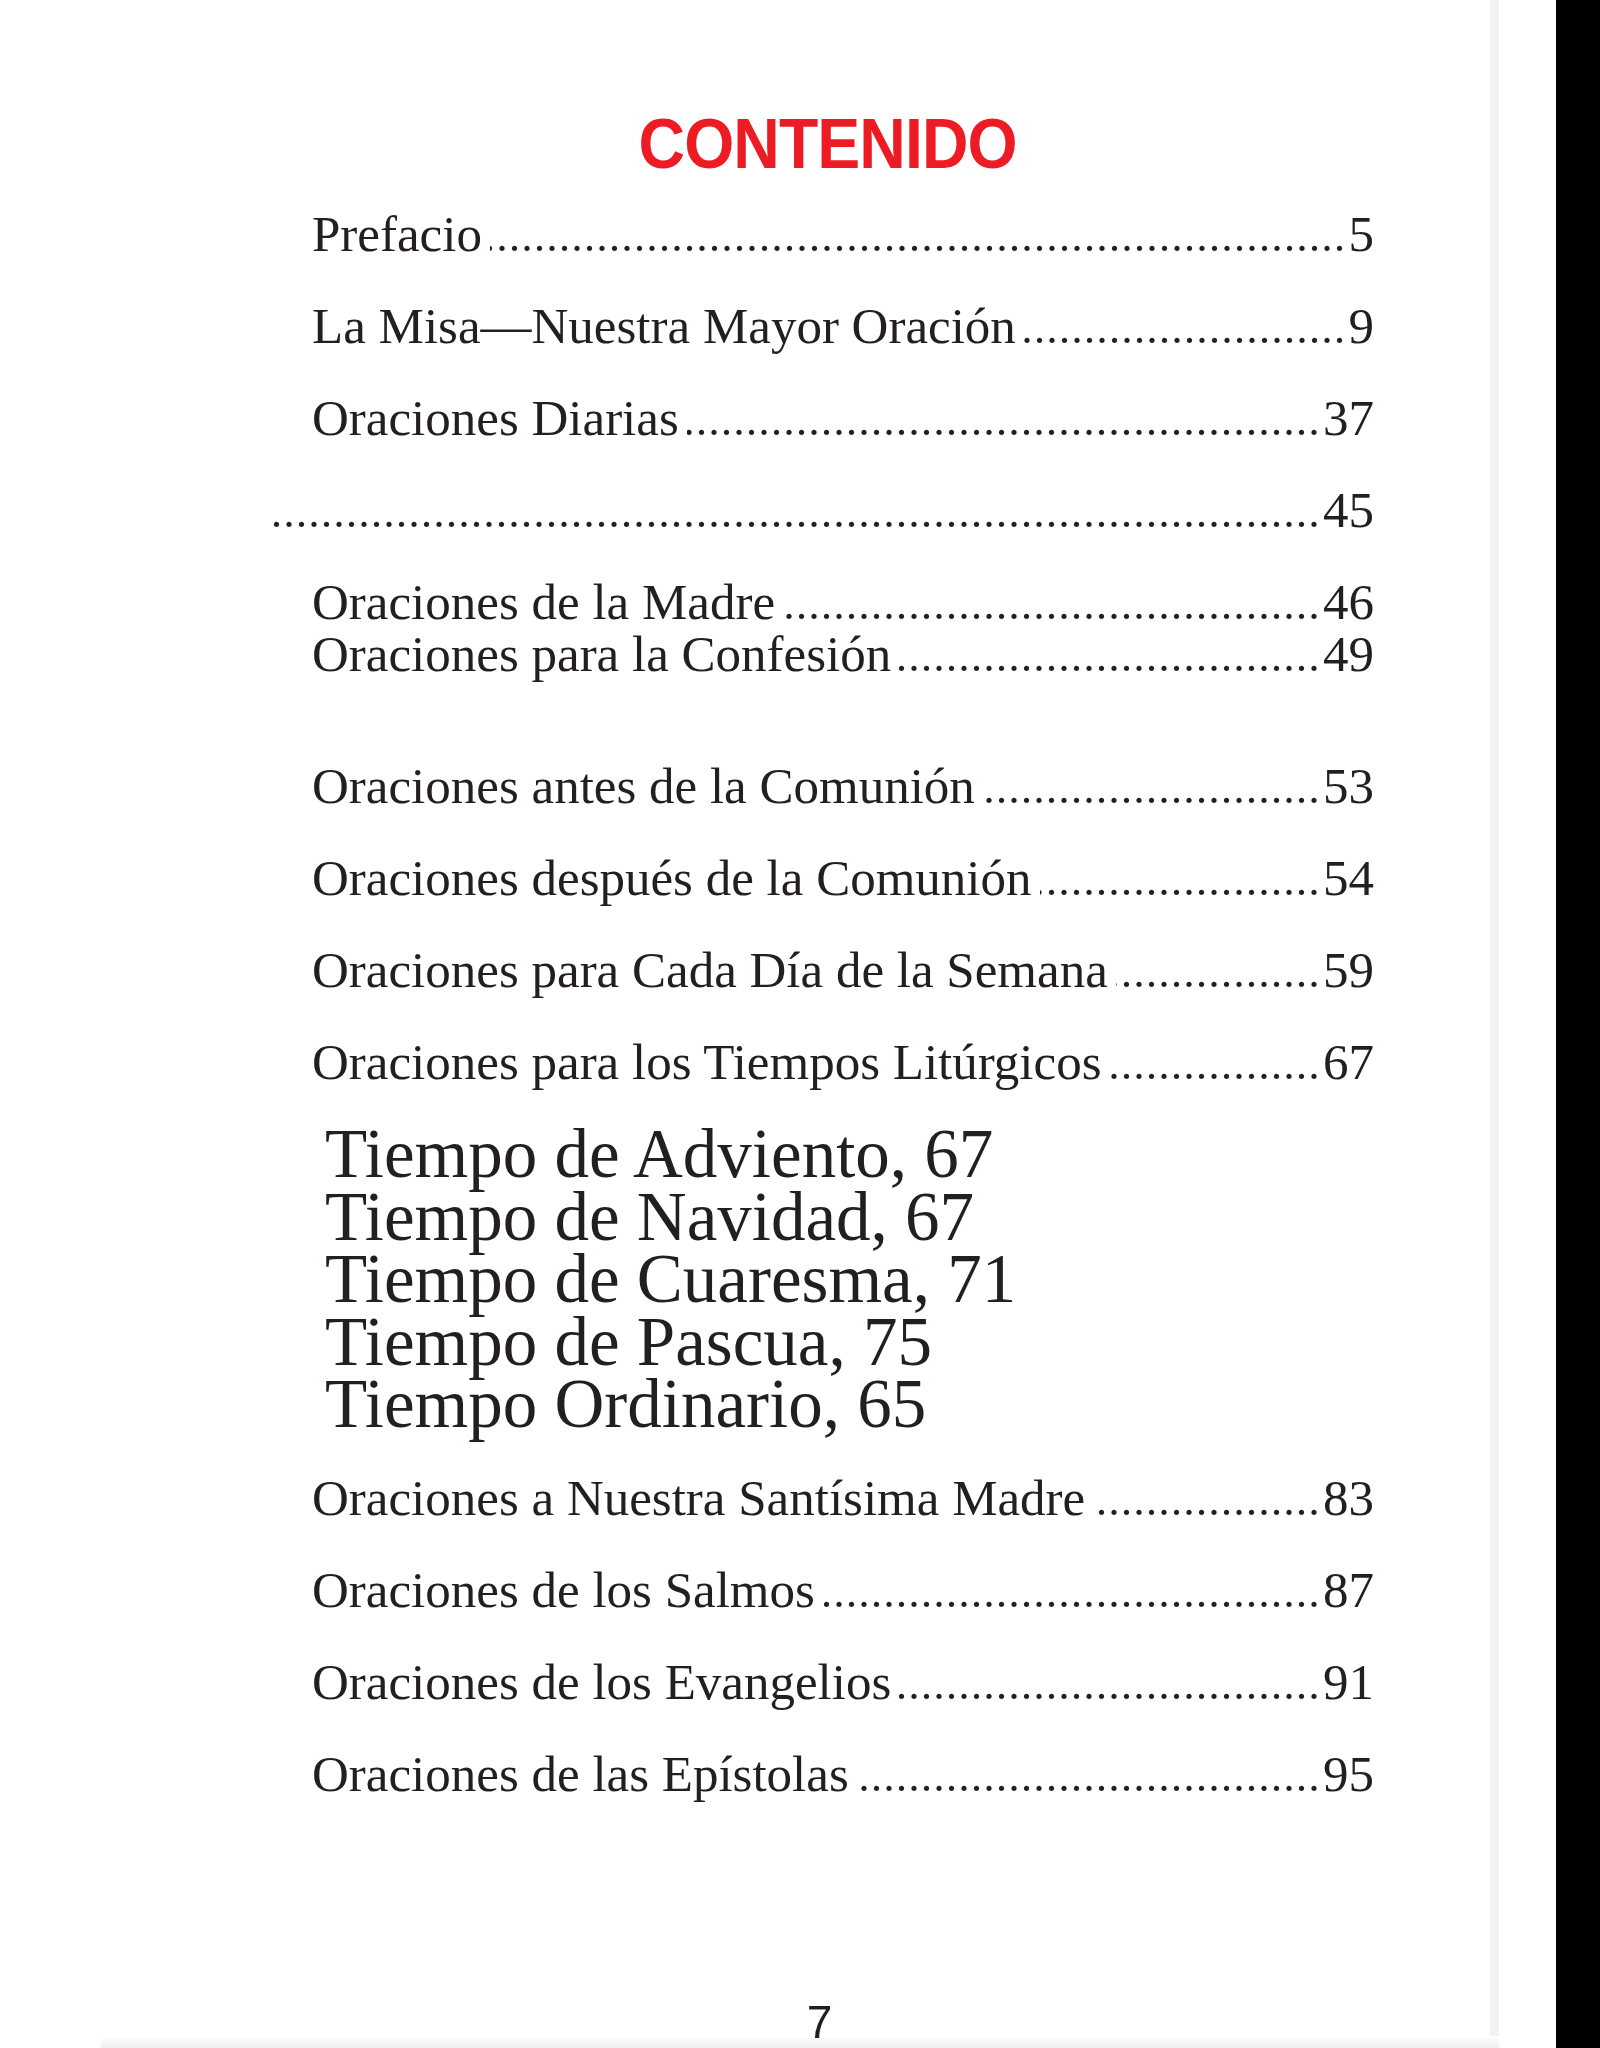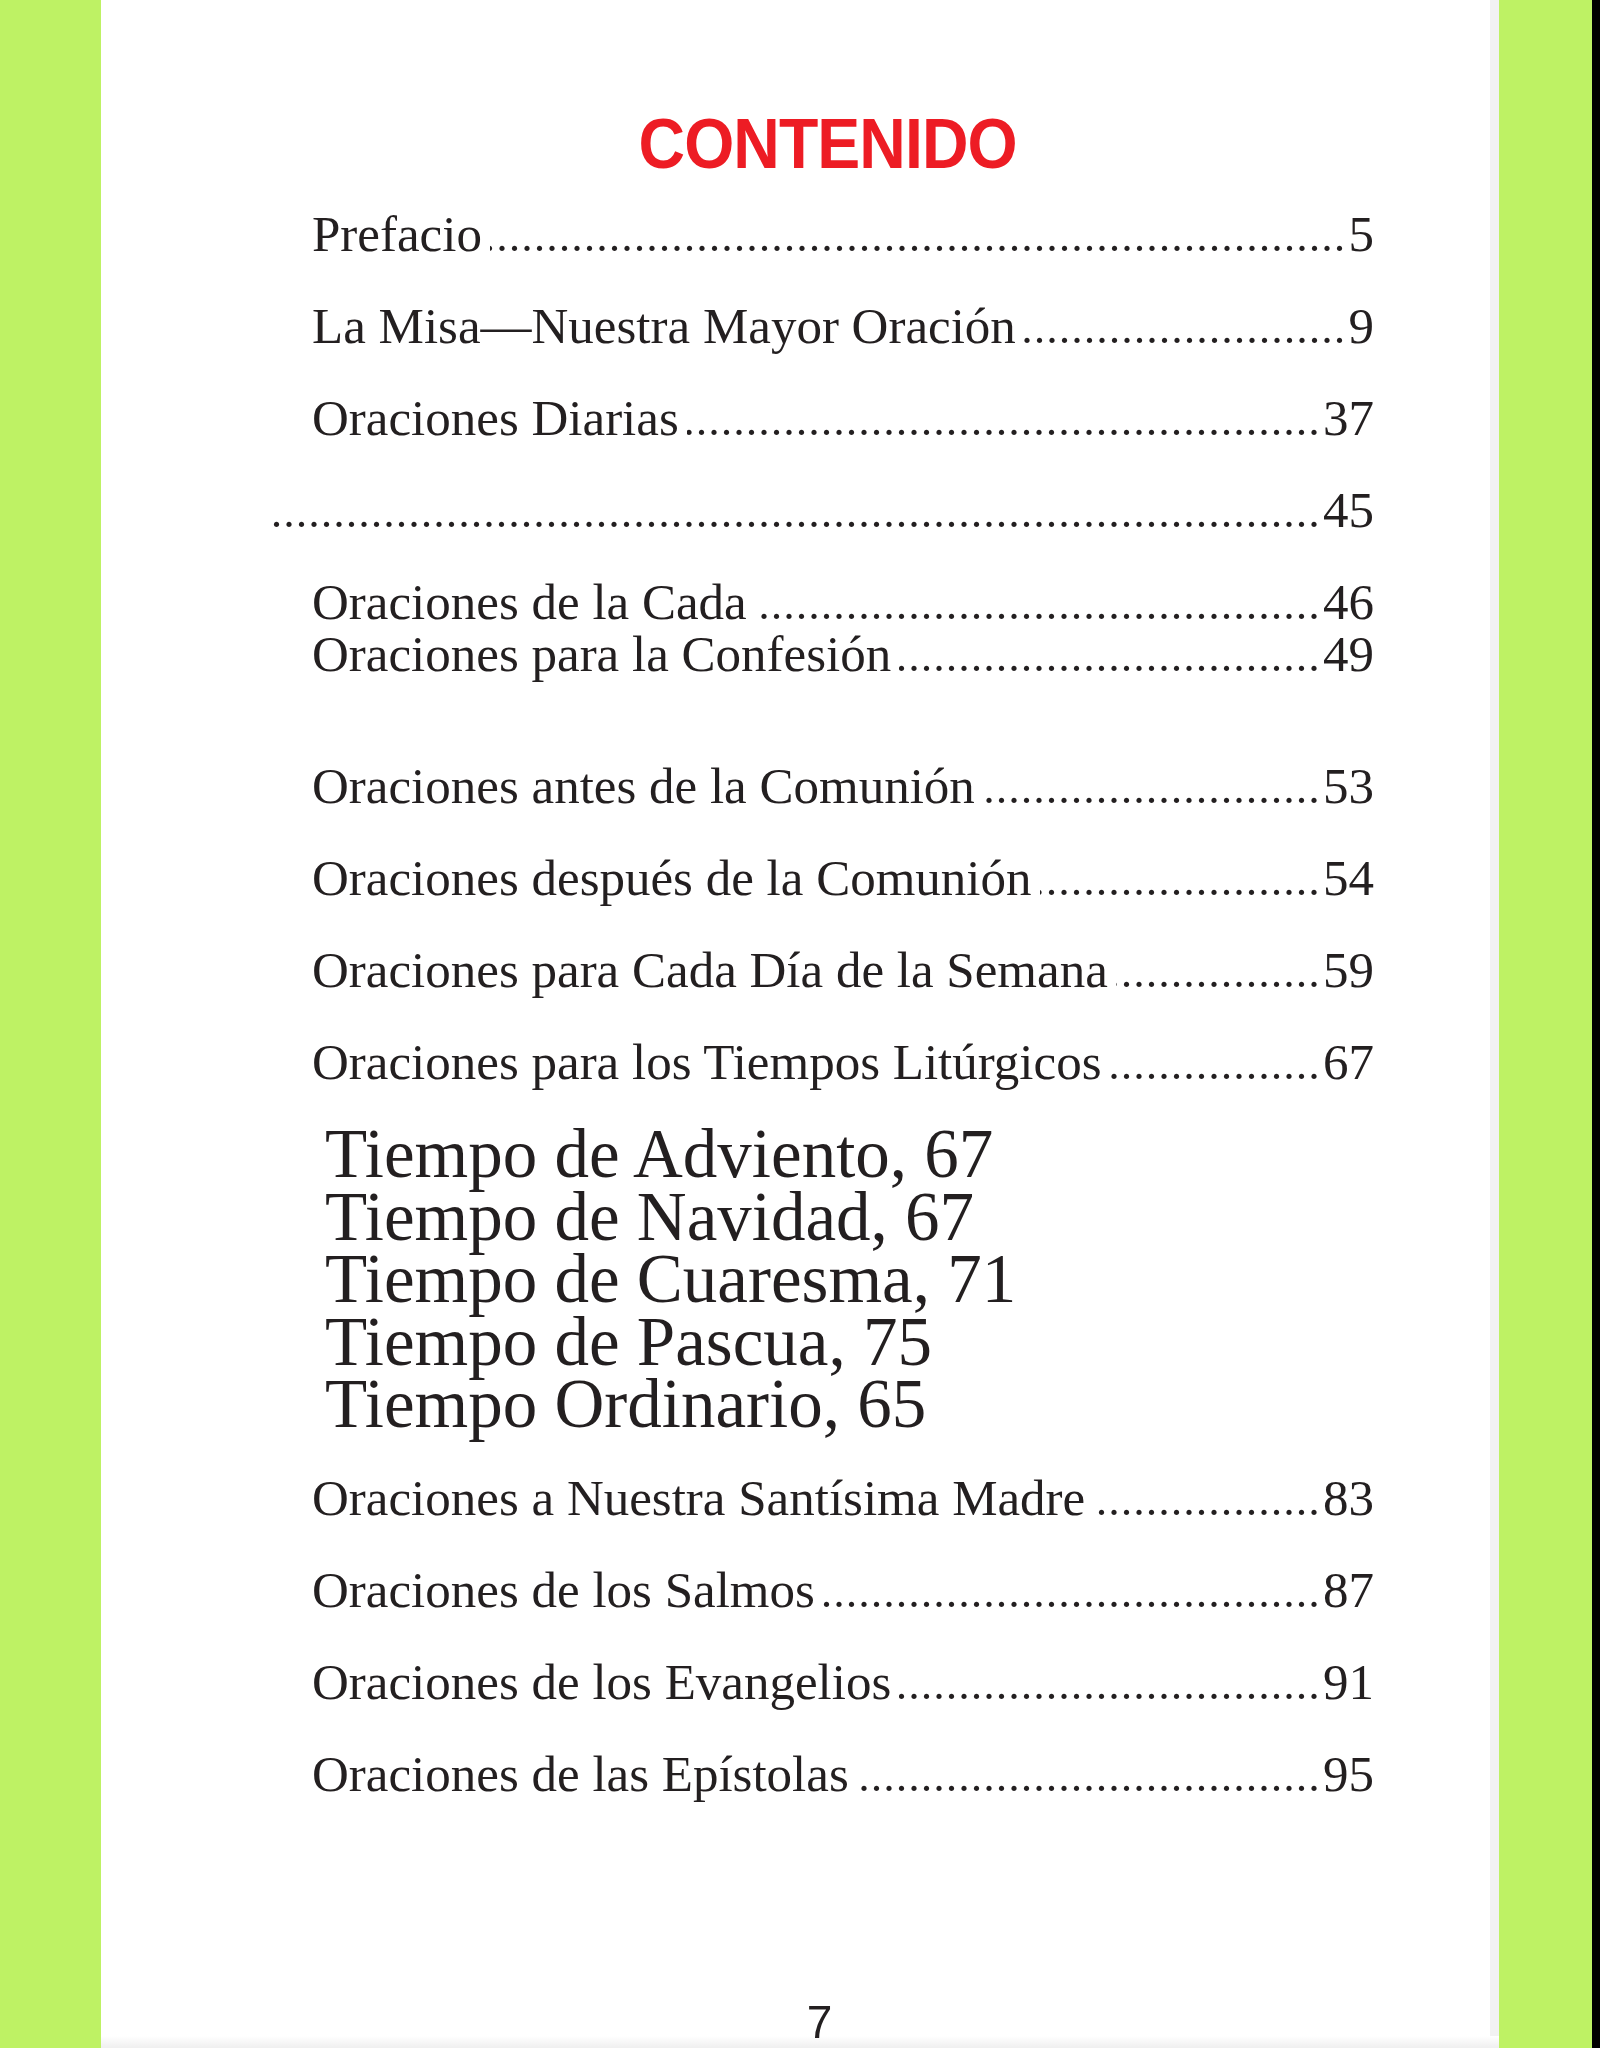--- a/index.html
+++ b/index.html
@@ -7,22 +7,21 @@
       padding: 0;
       width: 1600px;
       height: 2048px;
       background: #000000;
       overflow: hidden;
     }
     .frame {
       position: relative;
       width: 1556px;
       height: 2048px;
-      background: #bef264;
-      padding-left: 36px;
+      background: #ffffff;
     }
     .page {
       position: absolute;
       left: 101px;
       top: 0;
       width: 1389px;
       height: 2048px;
       background: #ffffff;
     }
     .page-edge {
@@ -141,21 +140,21 @@
     <div class="toc-row" style="top:386px">
       <span class="label">Oraciones Diarias</span>
       <span class="leader">................................................................................................................................................................</span>
       <span class="page-num">37</span>
     </div>
     <div class="toc-row" style="top:478px">
       <span class="leader">................................................................................................................................................................</span>
       <span class="page-num">45</span>
     </div>
     <div class="toc-row" style="top:570px">
-      <span class="label">Oraciones de la Cada</span>
+      <span class="label">Oraciones de la Madre</span>
       <span class="leader">................................................................................................................................................................</span>
       <span class="page-num">46</span>
     </div>
     <div class="toc-row" style="top:622px">
       <span class="label">Oraciones para la Confesión</span>
       <span class="leader">................................................................................................................................................................</span>
       <span class="page-num">49</span>
     </div>
     <div class="toc-row" style="top:754px">
       <span class="label">Oraciones antes de la Comunión</span>

